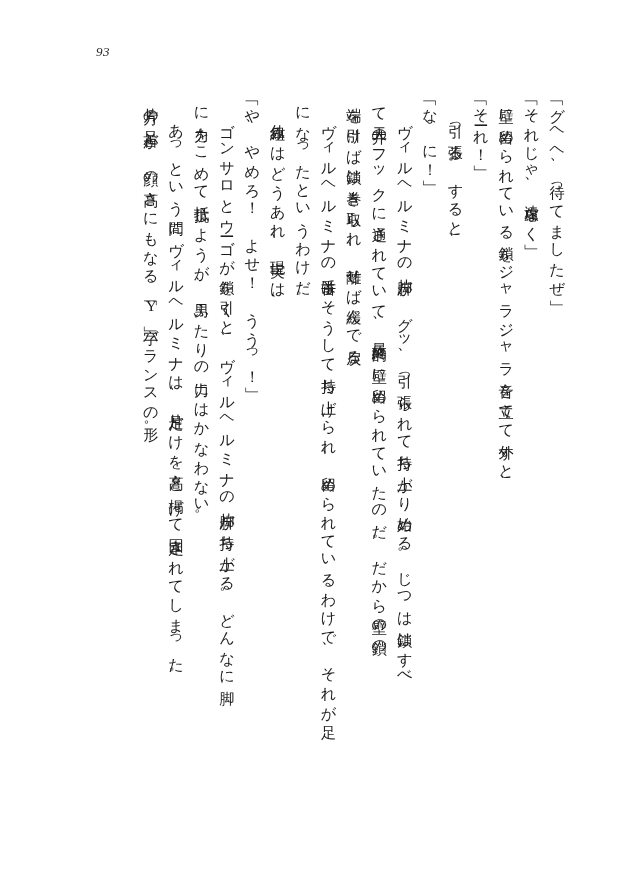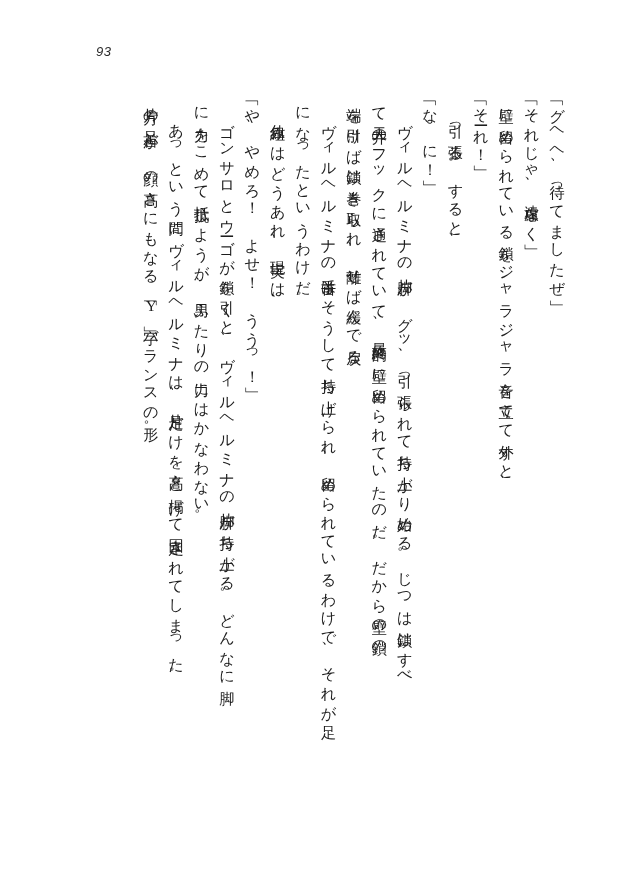--- a/index.html
+++ b/index.html
@@ -20,21 +20,21 @@
     height: 886px;
     background: #ffffff;
     box-sizing: border-box;
   }
   .page-number {
     position: absolute;
     top: 44px;
     left: 96px;
     font-size: 13px;
     font-style: italic;
-    font-family: Liberation Sans, sans-serif;
+    font-family: Liberation Serif, serif;
     color: #2a2a2a;
     letter-spacing: 0.5px;
   }
   .text-body {
     position: absolute;
     top: 96px;
     left: 60px;
     width: 505px;
     height: 700px;
     display: flex;

